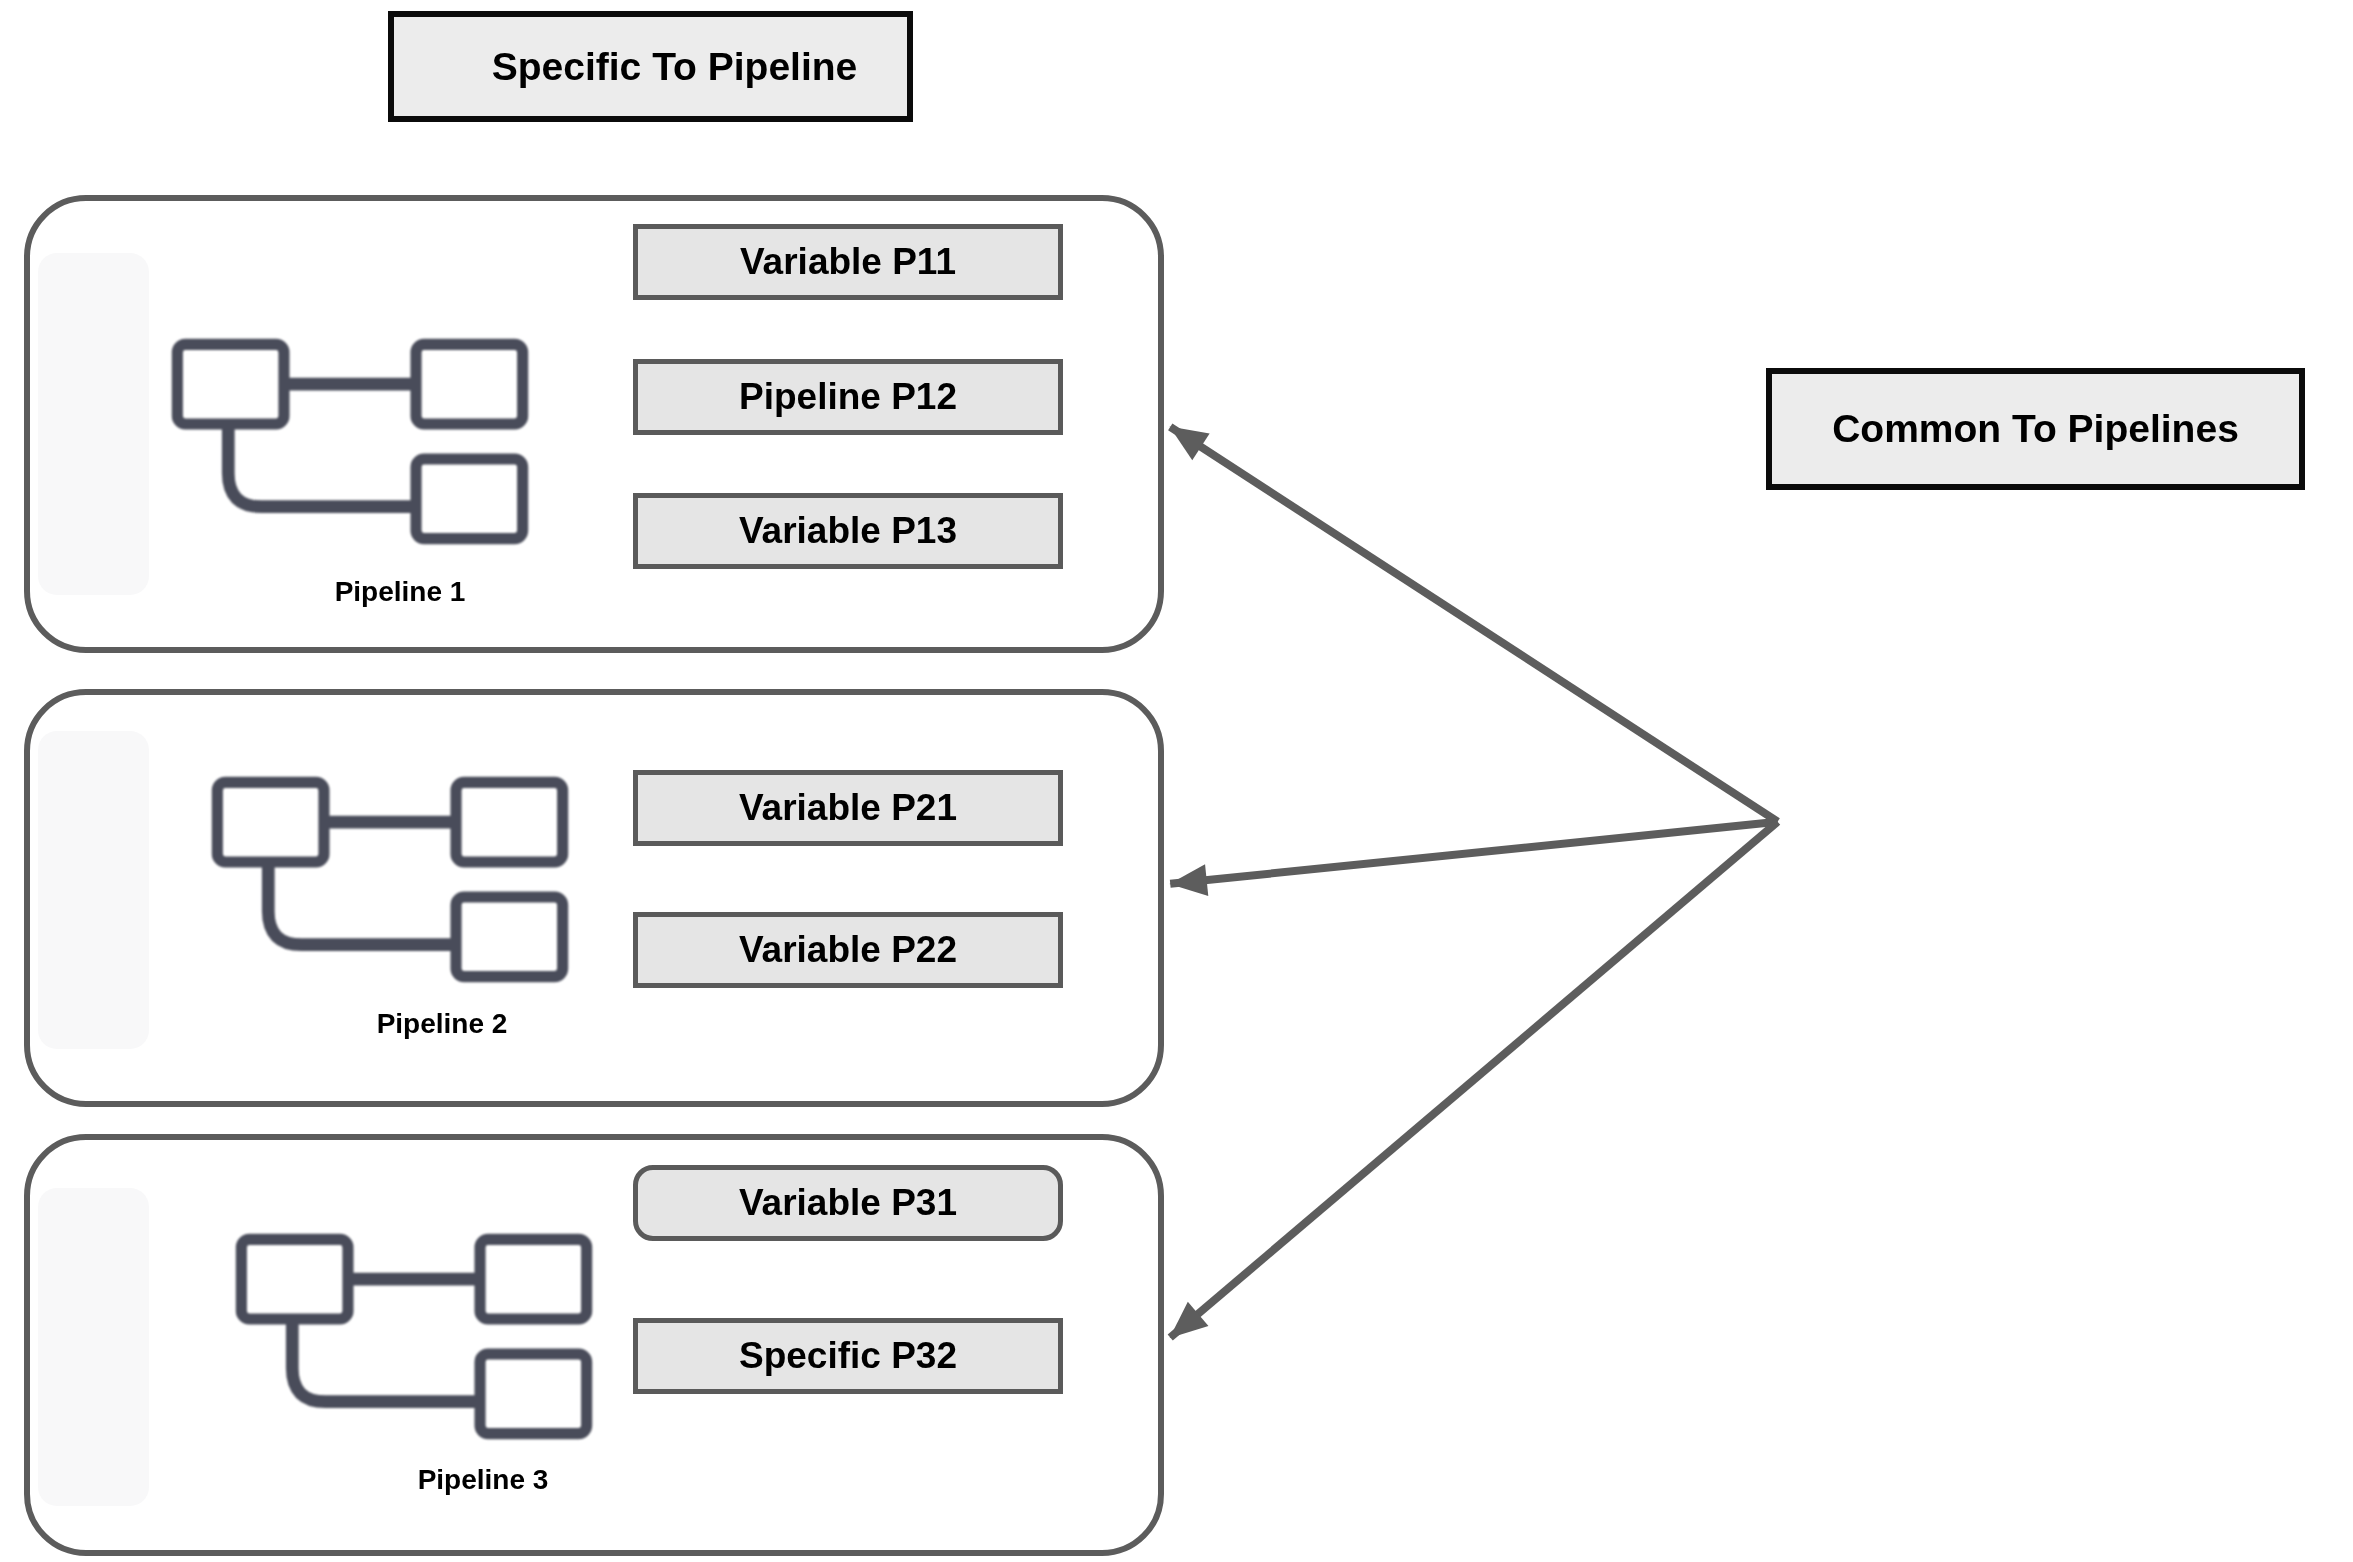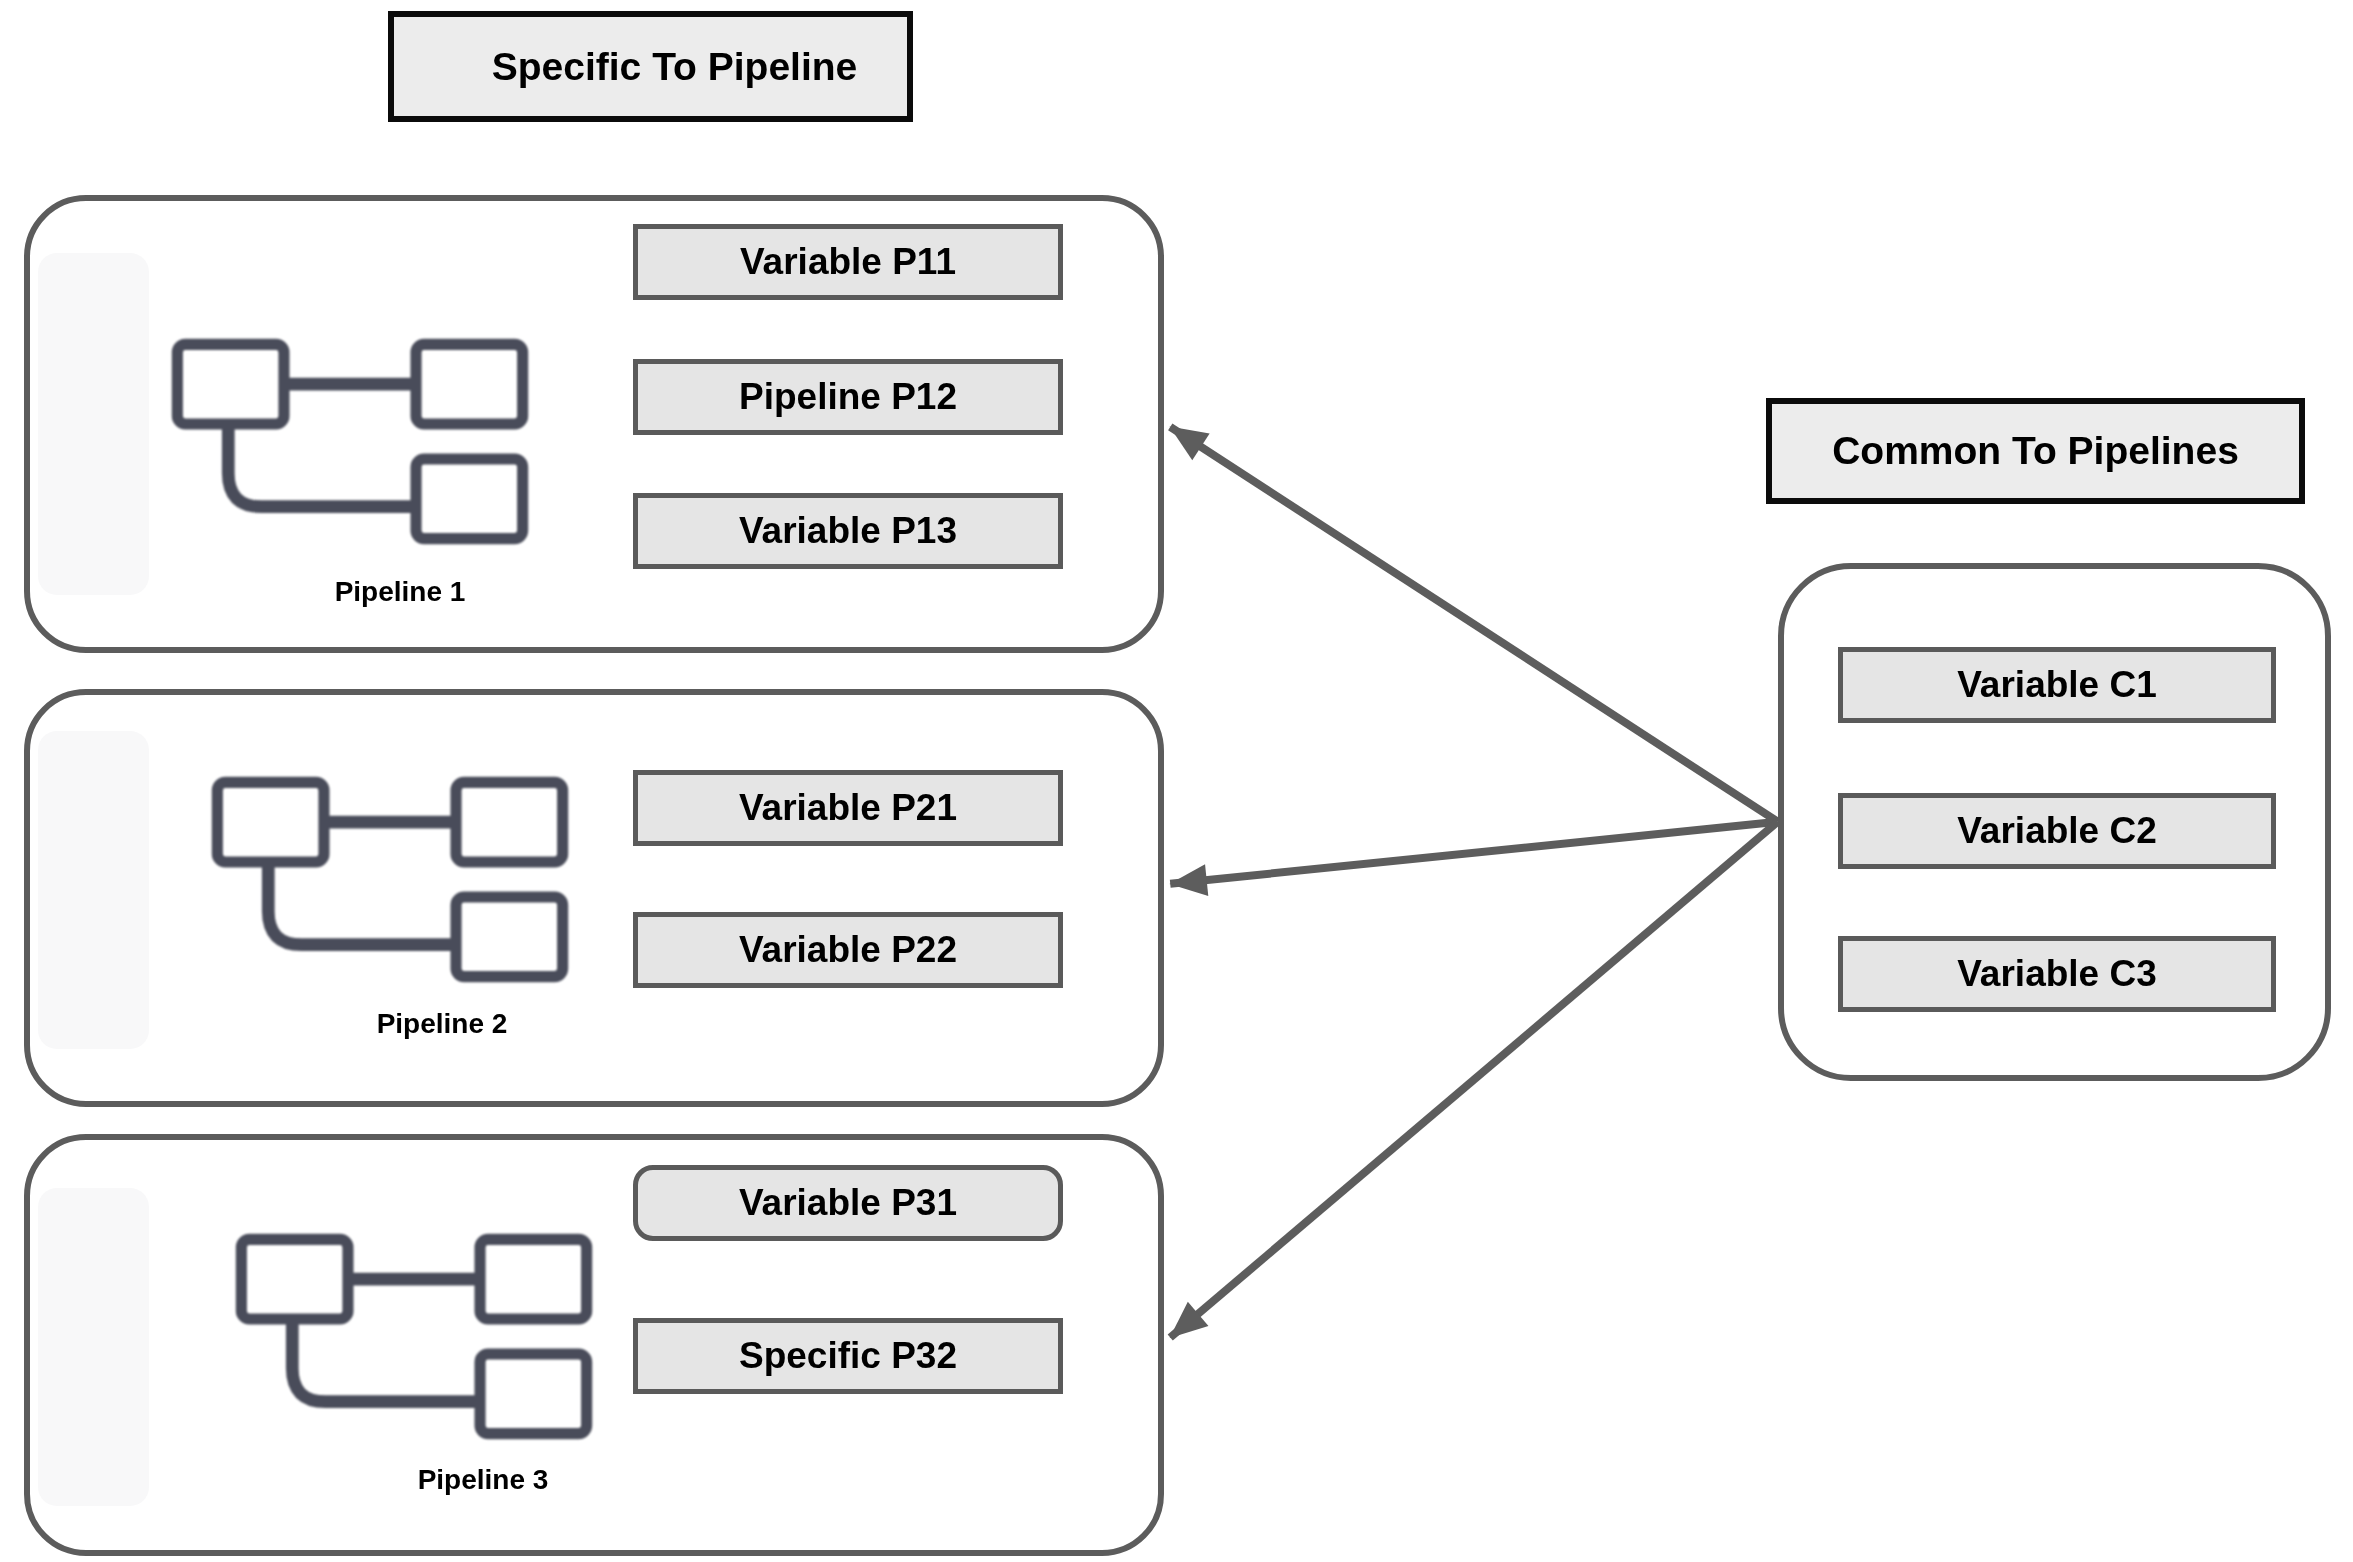--- a/index.html
+++ b/index.html
@@ -14,21 +14,21 @@
   .arrows { position: absolute; left: 0; top: 0; pointer-events: none; }
 
   .title-box {
     position: absolute;
     display: flex; align-items: center; justify-content: center;
     background: var(--title-fill, #ececec);
     border: 6.4px solid var(--title-border, #000);
     font-weight: bold; font-size: 39px; white-space: nowrap;
   }
   .title-specific { left: 388px; top: 11px;  width: 525px; height: 111px; padding-left: 48px; }
-  .title-common   { left: 1766px; top: 368px; width: 539px; height: 106px; margin-top: 30px; }
+  .title-common   { left: 1766px; top: 368px; width: 539px; height: 122px; }
 
   .group-box {
     position: absolute;
     background: #ffffff;
     border: 6.4px solid var(--container-border, #5c5c5c);
   }
   .pipeline { left: 24px; width: 1140px; border-radius: 62px; }
   .pipeline-1 { top: 195px;  height: 458px; }
   .pipeline-2 { top: 689px;  height: 418px; }
   .pipeline-3 { top: 1134px; height: 422px; }
@@ -114,20 +114,15 @@
     </svg>
     <div class="plabel" style="left:214px; top:324px;">Pipeline 3</div>
     <div class="vbox" style="top:25px;border-radius:20px;">Variable P31</div>
     <div class="vbox" style="top:178px;">Specific P32</div>
   </div>
 
   <div class="title-box title-common">
     <span>Common To Pipelines</span>
   </div>
 
-  <div class="group-box common-container">
-    <div class="vbox" style="top:78px;">Variable C1</div>
-    <div class="vbox" style="top:224px;">Variable C2</div>
-    <div class="vbox" style="top:367px;">Variable C3</div>
-  </div>
 
 </div>
 
 
 </body></html>

